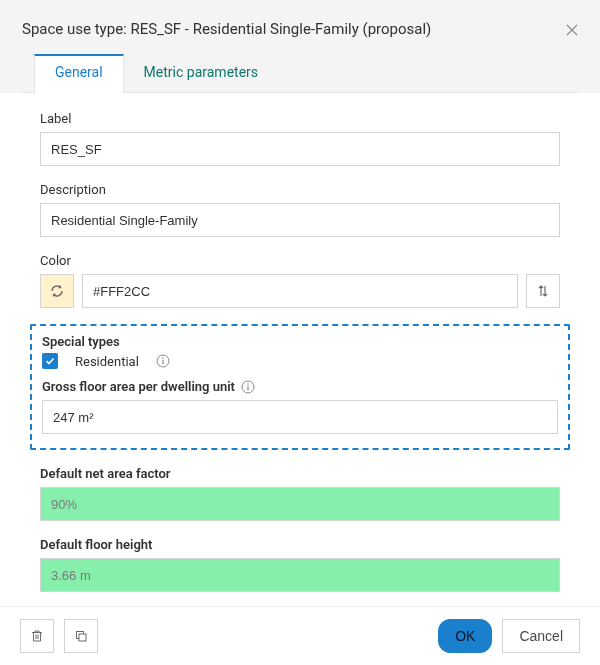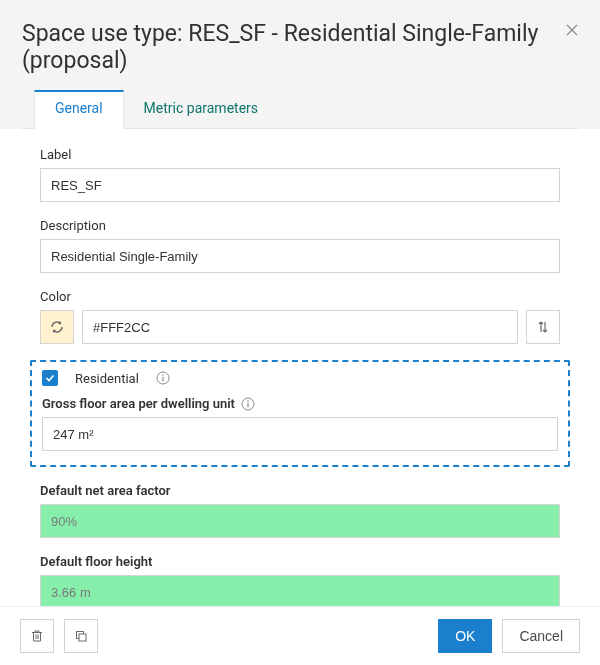--- a/index.html
+++ b/index.html
@@ -14,21 +14,21 @@
     background: #f4f4f4;
     position: relative;
     display: flex;
     flex-direction: column;
   }
   .header {
     padding: 20px 22px 0 22px;
     position: relative;
   }
   .title {
-    font-size: 23px;
+    font-size: 15px;
     color: #323232;
     font-weight: 400;
   }
   .close-btn {
     position: absolute;
     top: 22px;
     right: 20px;
     width: 16px; height: 16px;
     display: flex; align-items: center; justify-content: center;
     cursor: pointer;
@@ -182,21 +182,22 @@
     font-size: 14px;
     border: 1px solid #d4d4d4;
     background: #fff;
     color: #4a4a4a;
     cursor: pointer;
     display: inline-flex; align-items: center; justify-content: center;
   }
   .btn.primary {
     background: #1a7fcc;
     border-color: #1a7fcc;
-    color: #ffffff;
+    color: #0f172a;
+    border-radius: 12px;
   }
 </style>
 </head>
 <body>
 
 <div class="dialog">
   <div class="header">
     <div class="title">Space use type: RES_SF - Residential Single-Family (proposal)</div>
     <div class="close-btn">
       <svg width="12" height="12" viewBox="0 0 12 12">
@@ -234,20 +235,21 @@
         <div class="swap-btn">
           <svg width="14" height="14" viewBox="0 0 14 14">
               <path d="M5 12 V2 M5 2 L3 4 M5 2 L7 4 M9 2 V12 M9 12 L7 10 M9 12 L11 10" stroke="currentColor" stroke-width="1.2" fill="none"></path>
             </svg>
         </div>
       </div>
     </div>
 
     <div class="highlight-box">
       <div class="field">
+        <div class="section-head">Special types</div>
         <div class="checkbox-row">
           <span class="chk">
             <svg width="10" height="10" viewBox="0 0 10 10">
                 <path d="M1.5 5 L4 7.5 L8.5 2.5" stroke="#fff" stroke-width="1.6" fill="none"></path>
               </svg>
           </span>
           <span>Residential</span>
           <span class="info-icon">
             <svg width="14" height="14" viewBox="0 0 14 14">
                 <circle cx="7" cy="7" r="6" stroke="currentColor" stroke-width="1" fill="none"></circle>

